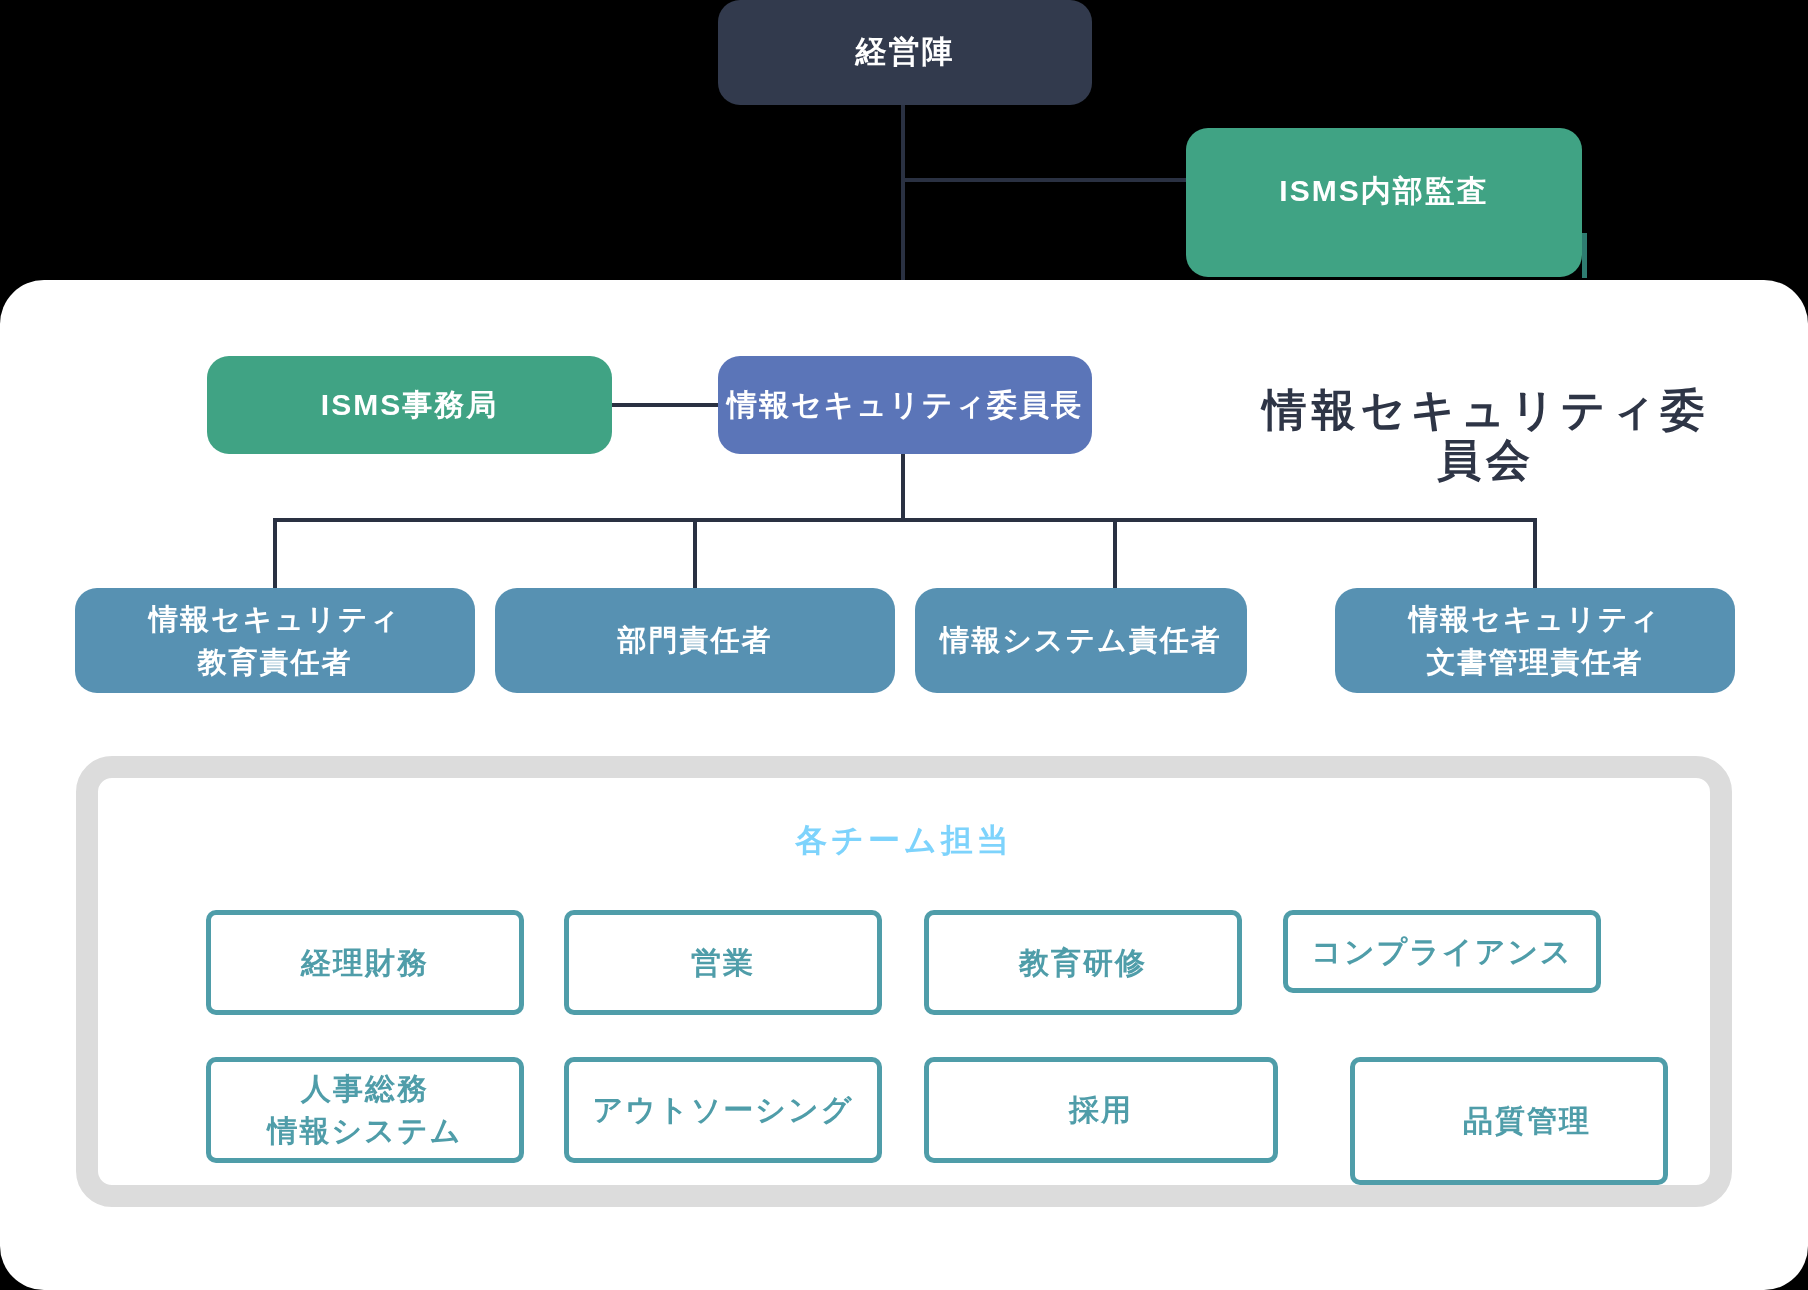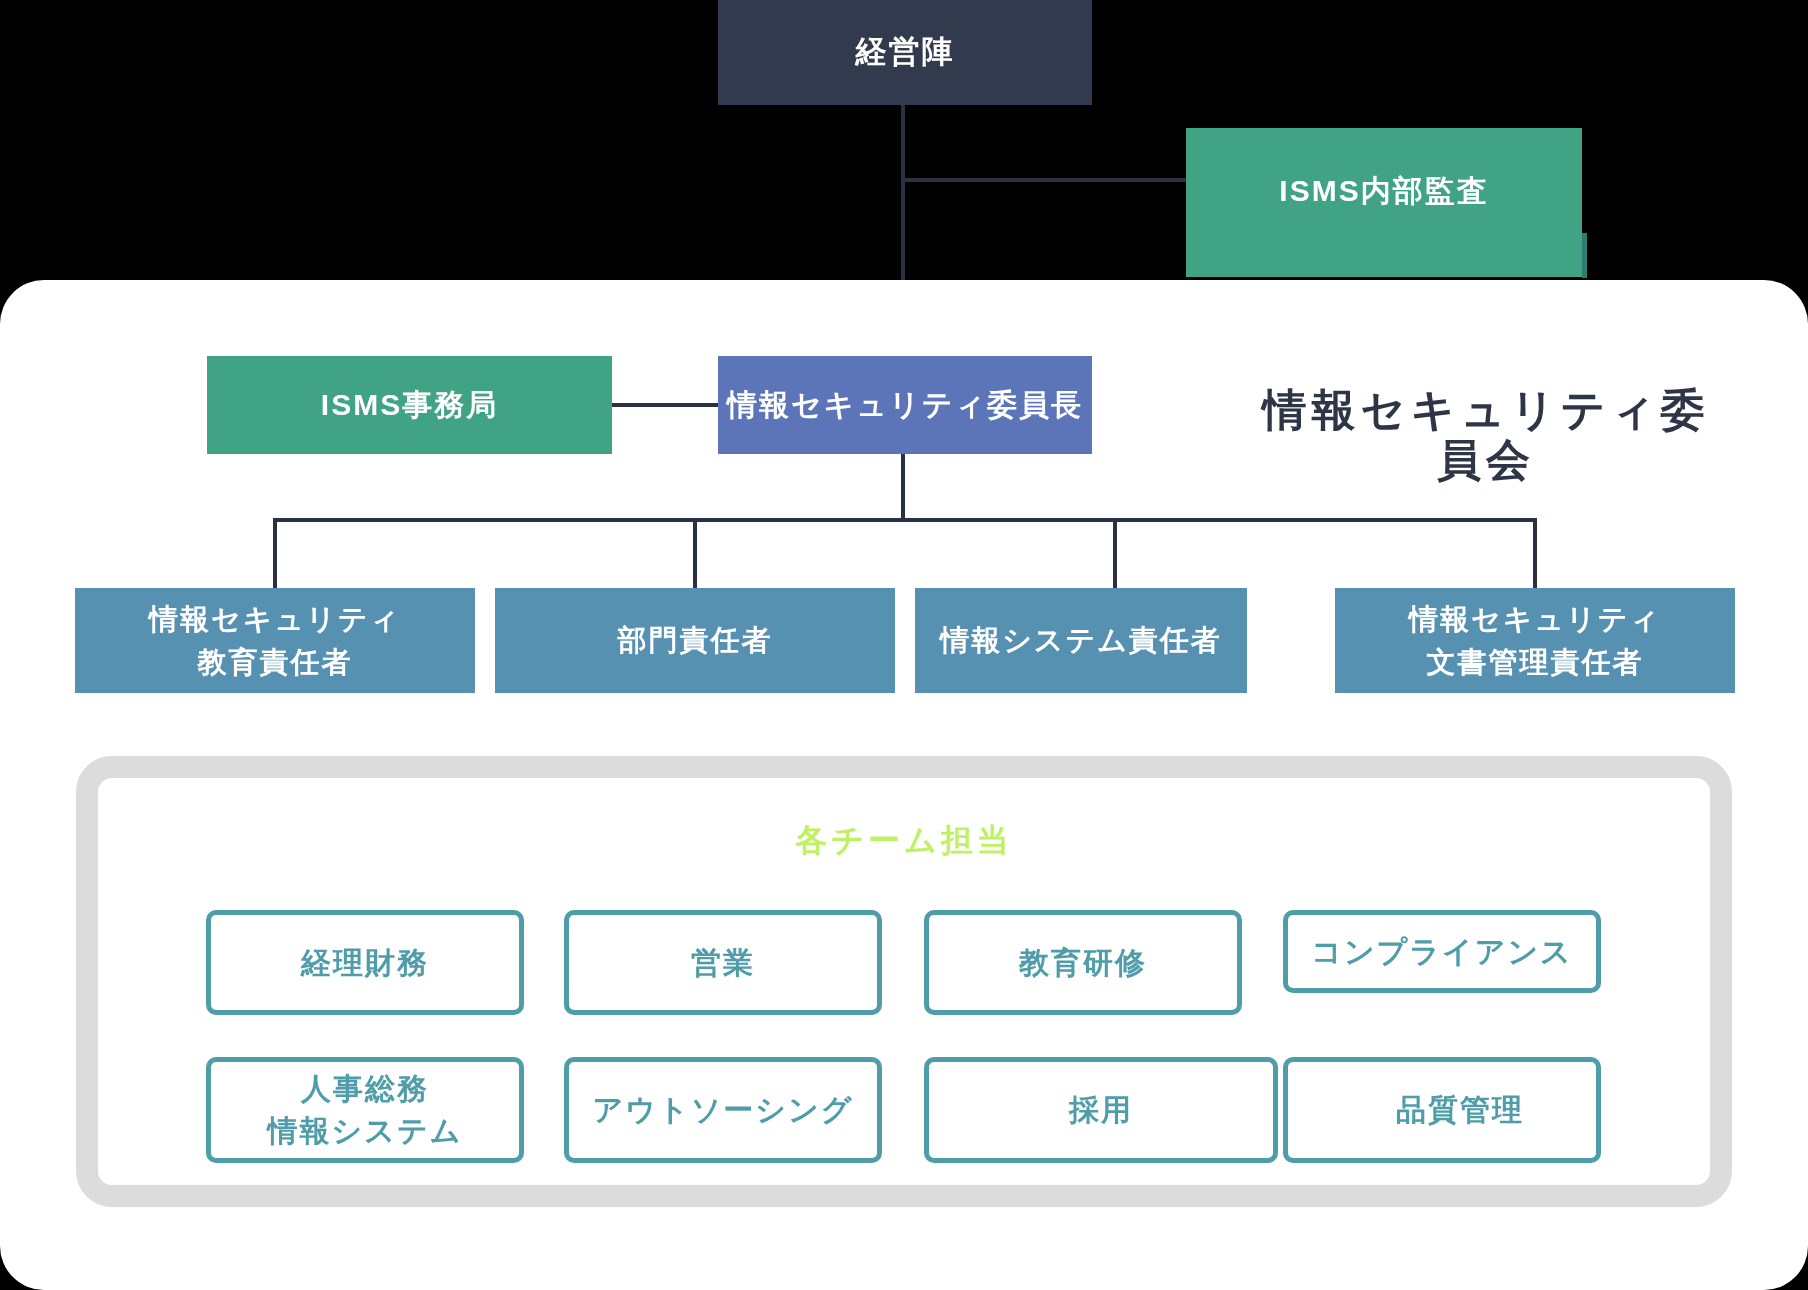--- a/index.html
+++ b/index.html
@@ -2,21 +2,21 @@
 <html><head>
 <meta charset="utf-8">
 <style>
   html,body{margin:0;padding:0;background:#000;}
   #canvas{
     position:relative;width:1808px;height:1290px;background:#000;
     overflow:hidden;font-family:"Liberation Sans",sans-serif;font-weight:700;
   }
   .node{
     position:absolute;display:flex;align-items:center;justify-content:center;
-    text-align:center;border-radius:0;color:#ffffff;
+    text-align:center;border-radius:22px;color:#ffffff;
     white-space:pre-line;letter-spacing:2px;line-height:1.45;
   }
   .node-navy{background:#323a4d;font-size:31px;}
   .node-green{background:#40a384;font-size:30px;}
   .node-chair{background:#5b75b8;font-size:30px;}
   .node-steel{background:#5791b2;font-size:29px;}
   .line{position:absolute;background:#2a3142;}
   .white-container{
     position:absolute;left:0;top:280px;width:1808px;height:1010px;
     background:#ffffff;border-radius:44px;
@@ -32,21 +32,21 @@
     background:#2e7d71;
   }
   .teams-panel{
     position:absolute;left:76px;top:756px;width:1656px;height:451px;
     box-sizing:border-box;background:#ffffff;border:22px solid #dcdcdc;
     border-radius:36px;
   }
   .teams-title{
     position:absolute;left:76px;top:818px;width:1656px;height:44px;
     line-height:44px;text-align:center;font-size:32px;letter-spacing:4px;
-    color:#bef264;
+    color:#7dd3fc;
   }
   .team-box{
     position:absolute;box-sizing:border-box;background:#ffffff;
     border:5px solid #4f9da9;border-radius:10px;color:#4f9da9;
     display:flex;align-items:center;justify-content:center;text-align:center;
     font-size:30px;letter-spacing:2px;line-height:1.4;white-space:pre-line;margin-top:15px;
   }
 </style>
 </head>
 <body>
@@ -117,17 +117,17 @@
   <div class="team-box" style="left:206px;top:1042px;width:318px;height:106px;">
     <span>人事総務
 情報システム</span>
   </div>
   <div class="team-box" style="left:564px;top:1042px;width:318px;height:106px;">
     <span>アウトソーシング</span>
   </div>
   <div class="team-box" style="left:924px;top:1042px;width:354px;height:106px;">
     <span>採用</span>
   </div>
-  <div class="team-box" style="left:1283px;top:1042px;width:318px;height:106px;padding-left:36px;">
+  <div class="team-box" style="left:1350px;top:1042px;width:318px;height:128px;padding-left:36px;">
     <span>品質管理</span>
   </div>
 
 </div>
 
 </body></html>

